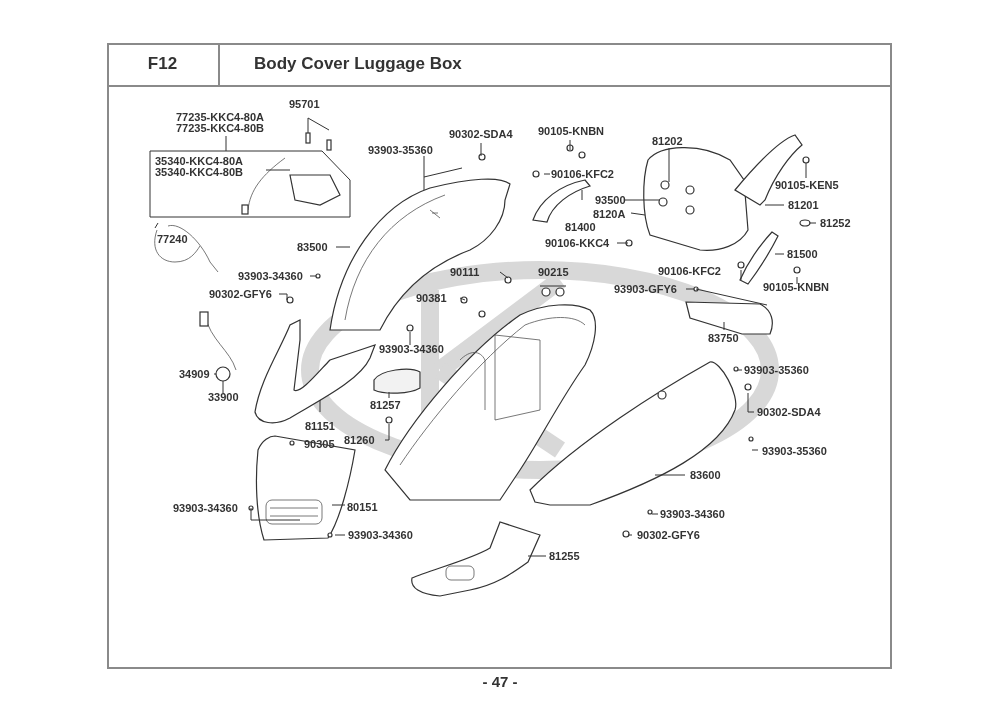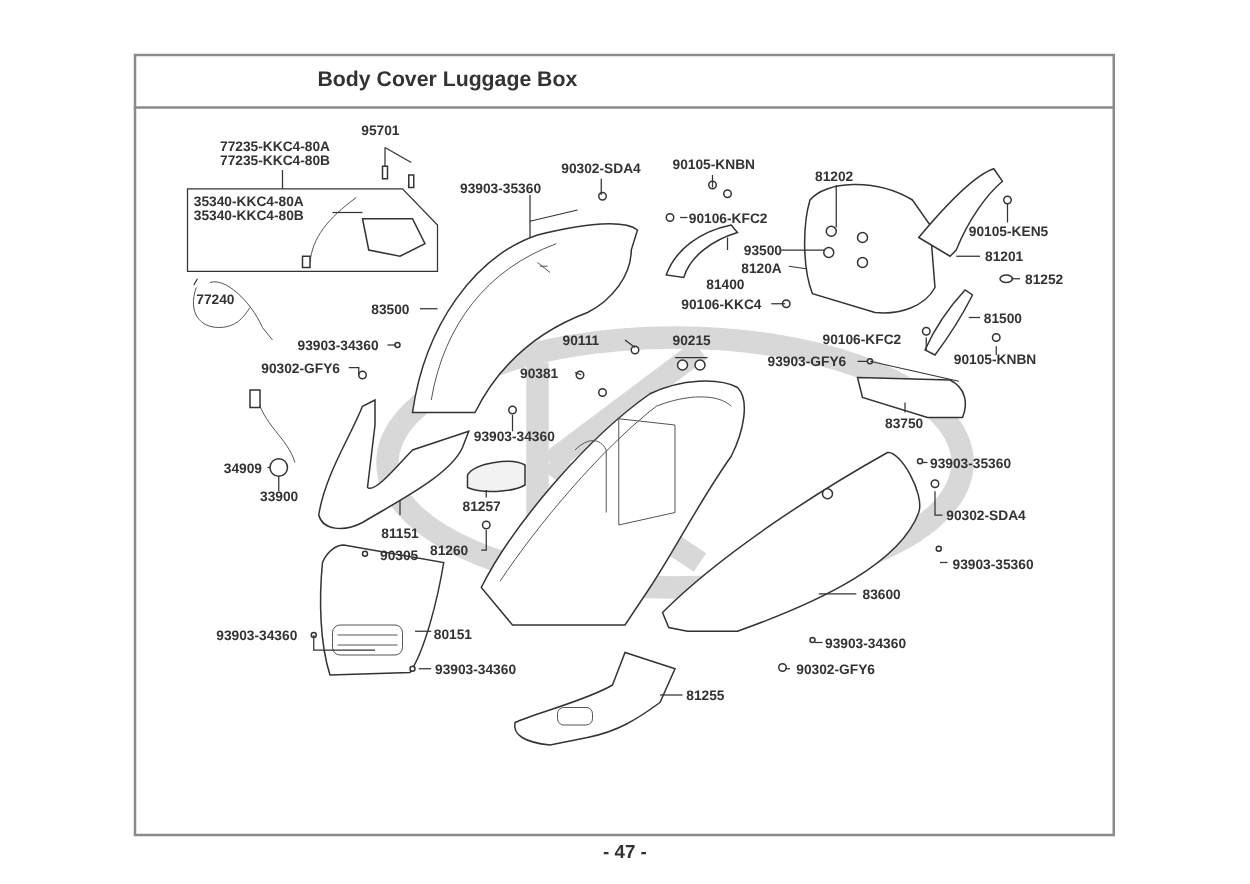--- a/index.html
+++ b/index.html
@@ -23,20 +23,21 @@
   .part-grey { fill:#f2f2f2; stroke:#333; stroke-width:1.2; }
   .lead { stroke:#333; stroke-width:1; fill:none; }
   .thin { stroke:#555; stroke-width:0.8; fill:none; }
   .wm { fill:none; stroke:#d4d4d4; stroke-width:18; }
 </style>
 </head>
 <body>
 
 <div class="frame"></div>
 <div class="title-row">
+  <div class="code-box">F12</div>
   <div class="title">Body Cover  Luggage Box</div>
 </div>
 
 <svg class="diagram" width="1000" height="707" viewBox="0 0 1000 707">
 
   <g opacity="0.9">
     <ellipse class="wm" cx="540" cy="370" rx="230" ry="100"></ellipse>
     <path class="wm" d="M430 290 L430 450"></path>
     <path class="wm" d="M440 370 L560 280"></path>
     <path class="wm" d="M440 370 L560 450"></path>

